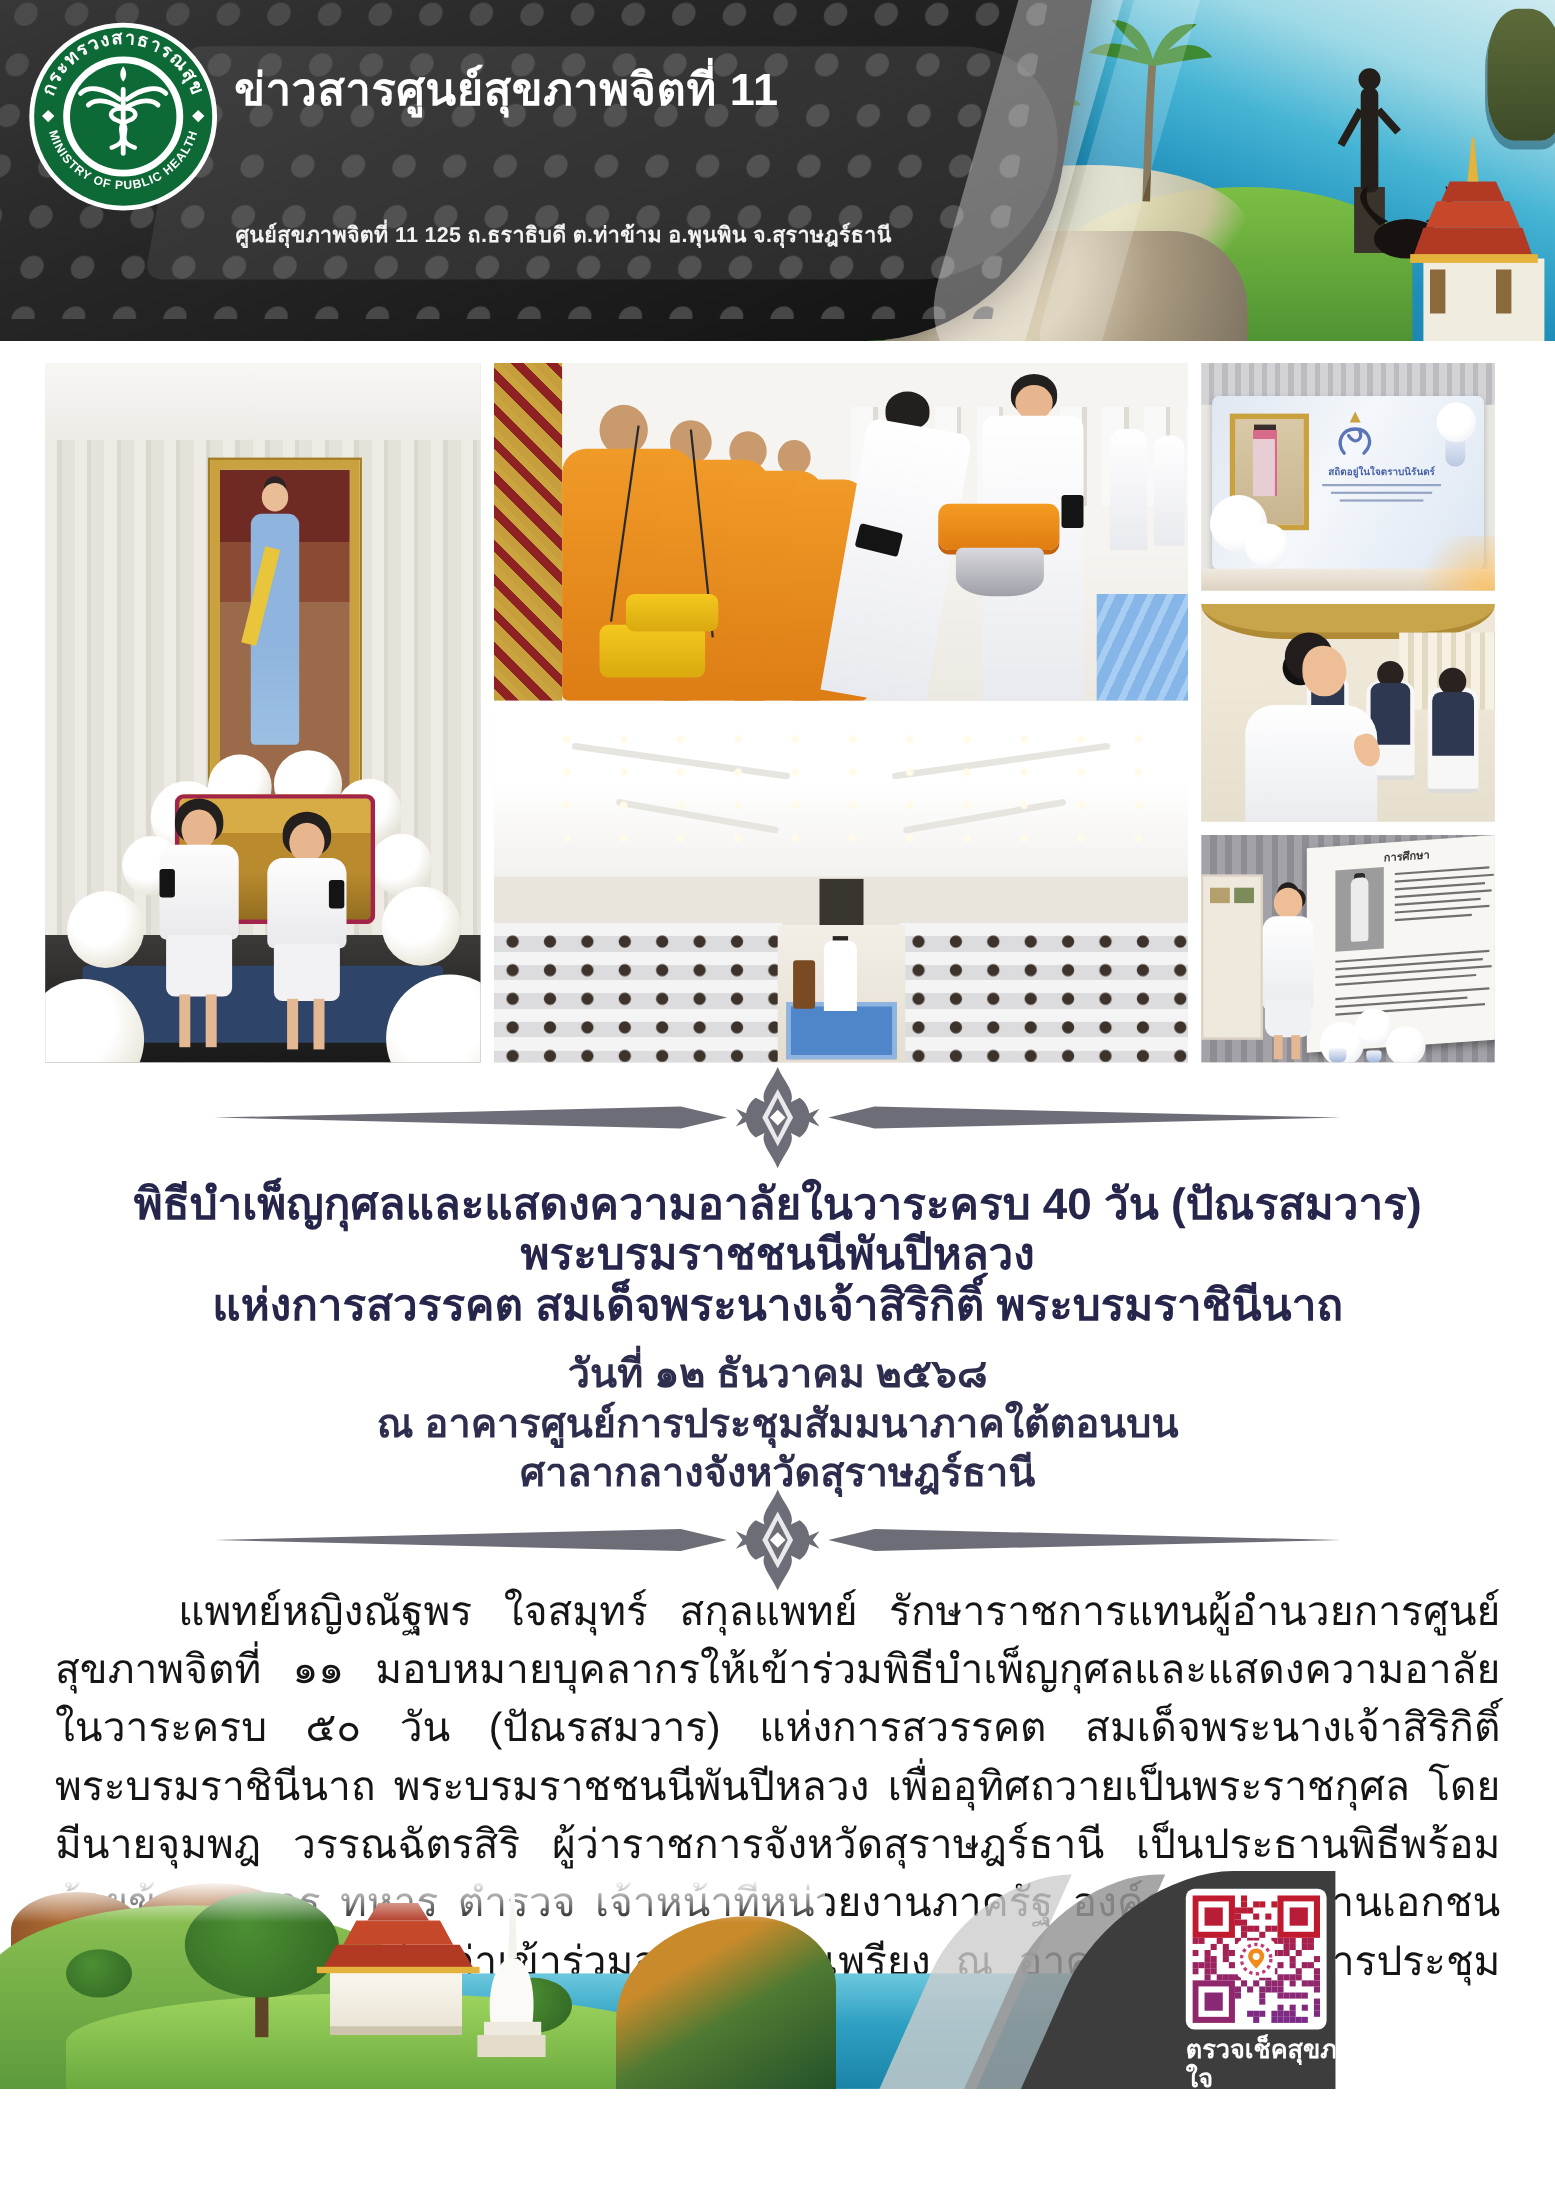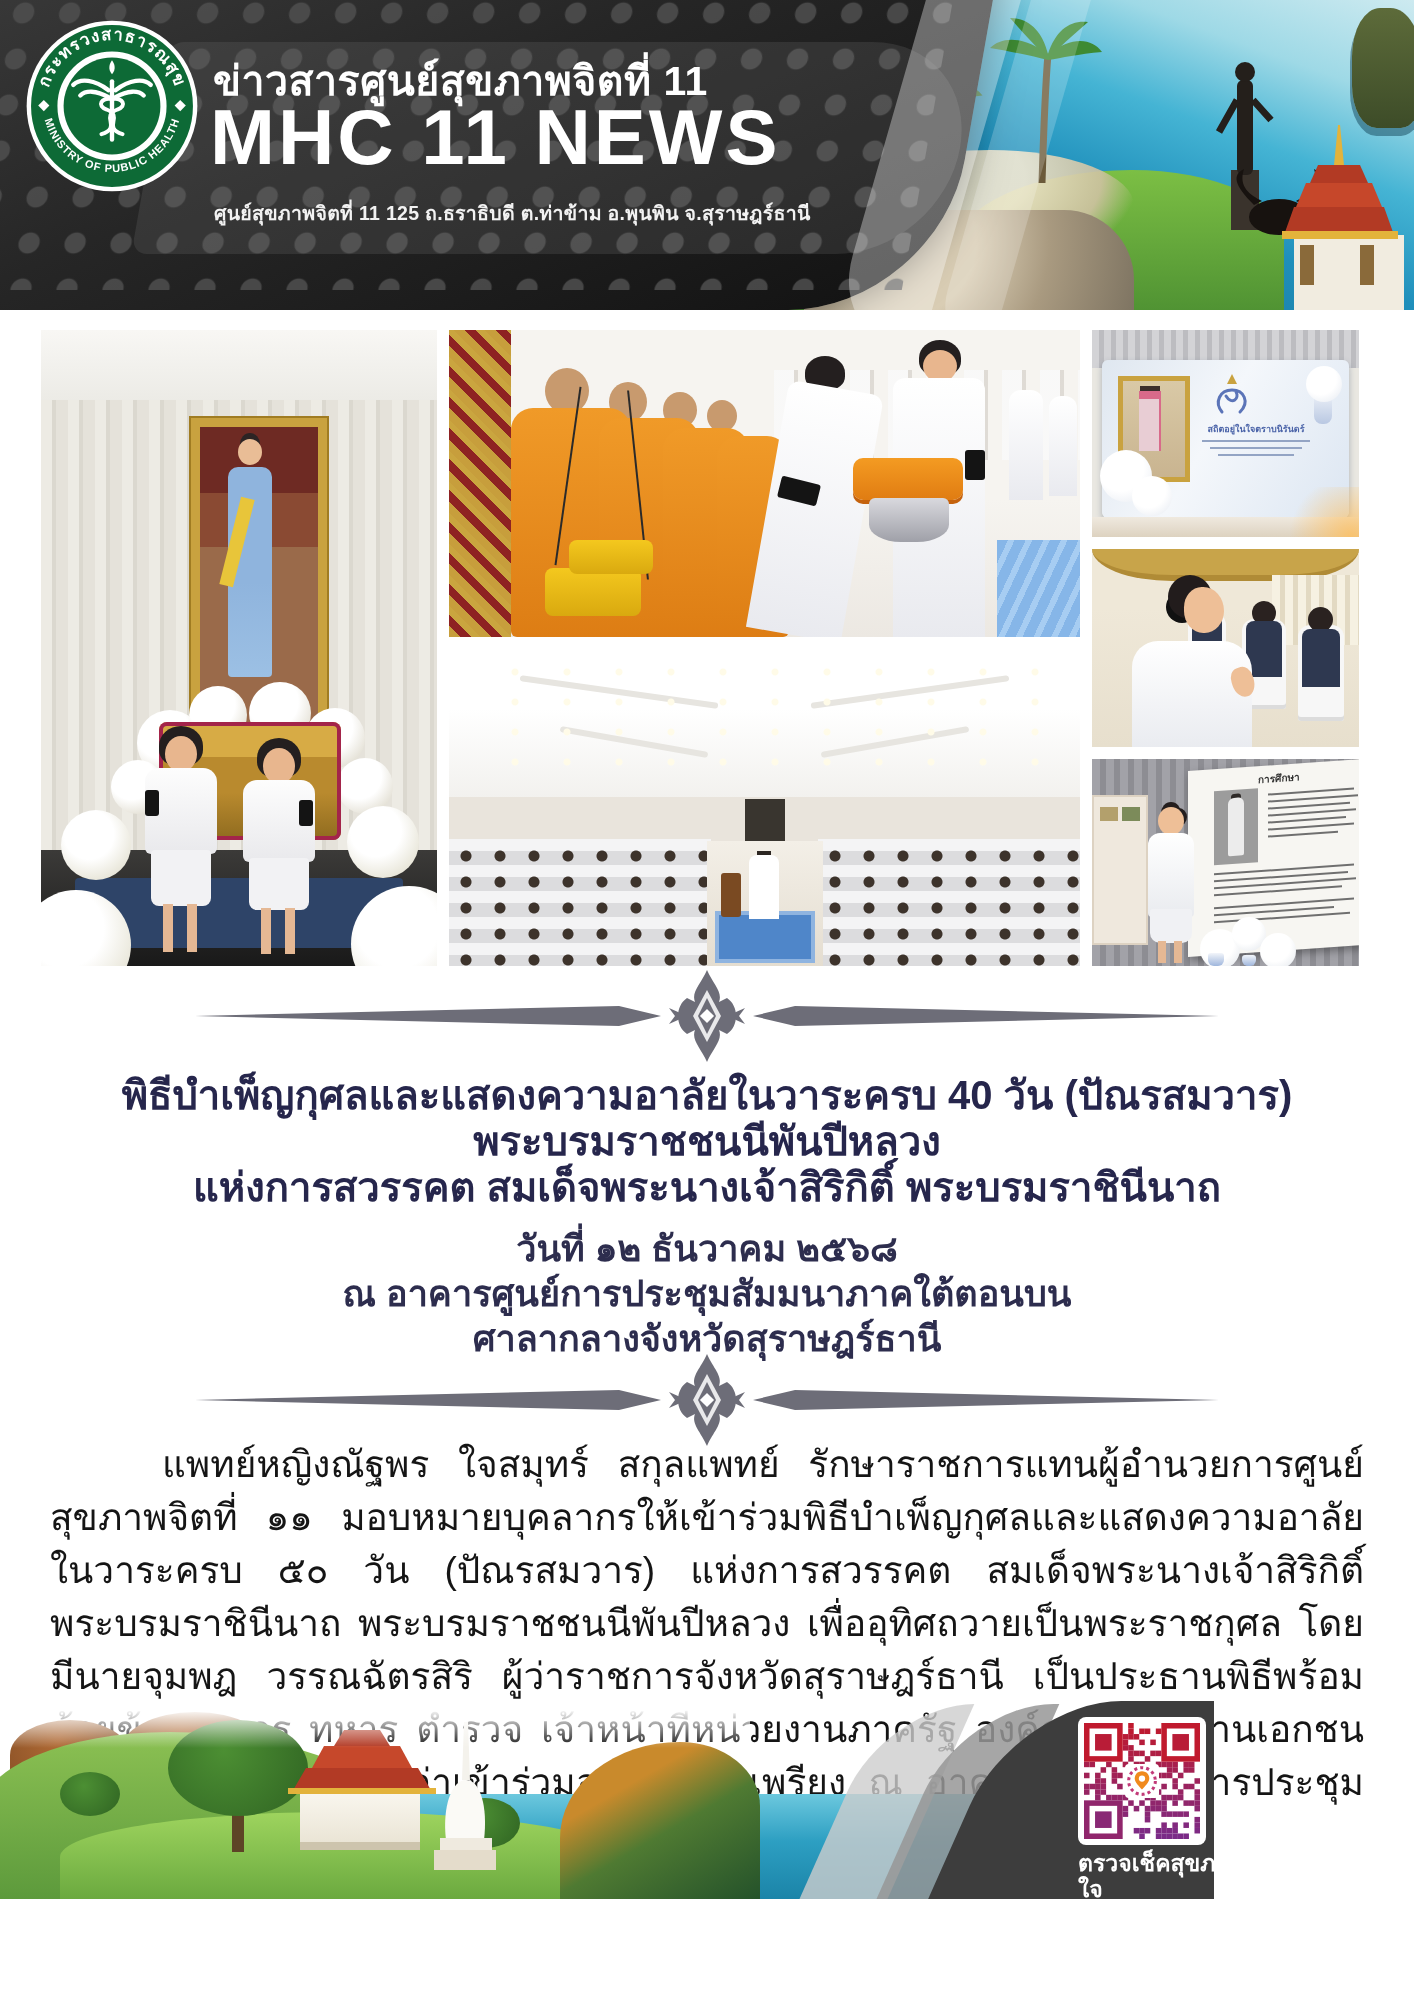--- a/index.html
+++ b/index.html
@@ -246,21 +246,20 @@
         <line x1="100" y1="72" x2="100" y2="138" stroke-width="5"></line>
         <path d="M100,64 C95,58 97,52 100,48 C103,52 105,58 100,64Z" fill="#fff" stroke="none"></path>
         <path d="M96,82 C80,70 64,68 56,76 M96,90 C82,82 70,82 64,88" stroke-width="5"></path>
         <path d="M104,82 C120,70 136,68 144,76 M104,90 C118,82 130,82 136,88" stroke-width="5"></path>
         <path d="M88,132 C112,124 86,112 106,104 C118,100 112,90 100,92" stroke-width="4.5"></path>
         <path d="M112,132 C88,124 114,112 94,104 C82,100 88,90 100,92" stroke-width="4.5"></path>
       </g>
     </svg>
 
     <div class="hd-kicker">ข่าวสารศูนย์สุขภาพจิตที่ 11</div>
-    <div class="hd-title">MHC 11 NEWS</div>
     <div class="hd-addr">ศูนย์สุขภาพจิตที่ 11 125 ถ.ธราธิบดี ต.ท่าข้าม อ.พุนพิน จ.สุราษฎร์ธานี</div>
   </div>
 
   <div id="gallery">
 
     <div class="gcol">
       <div class="ph" style="height:636px;" aria-label="Two officials in white ceremonial uniform standing before the royal portrait of Queen Sirikit with white flower arrangements">
         <div class="curtainA"></div>
         <div class="ceilA"></div>
         <div class="frameA">

